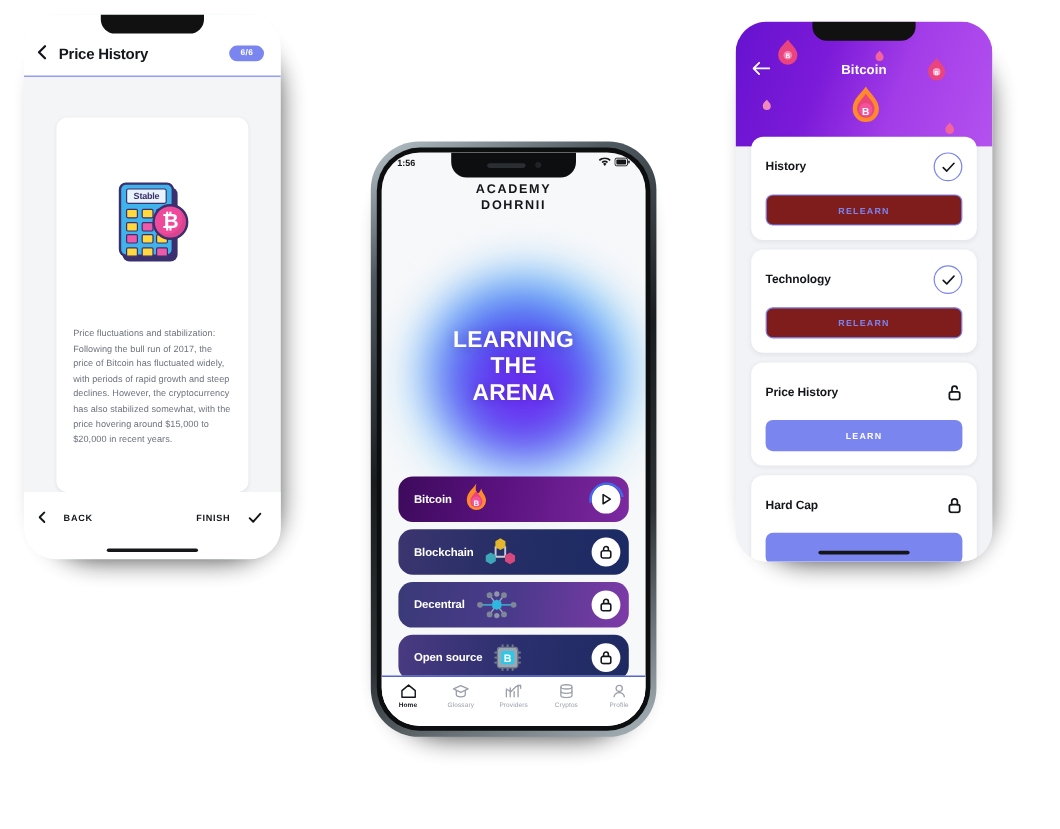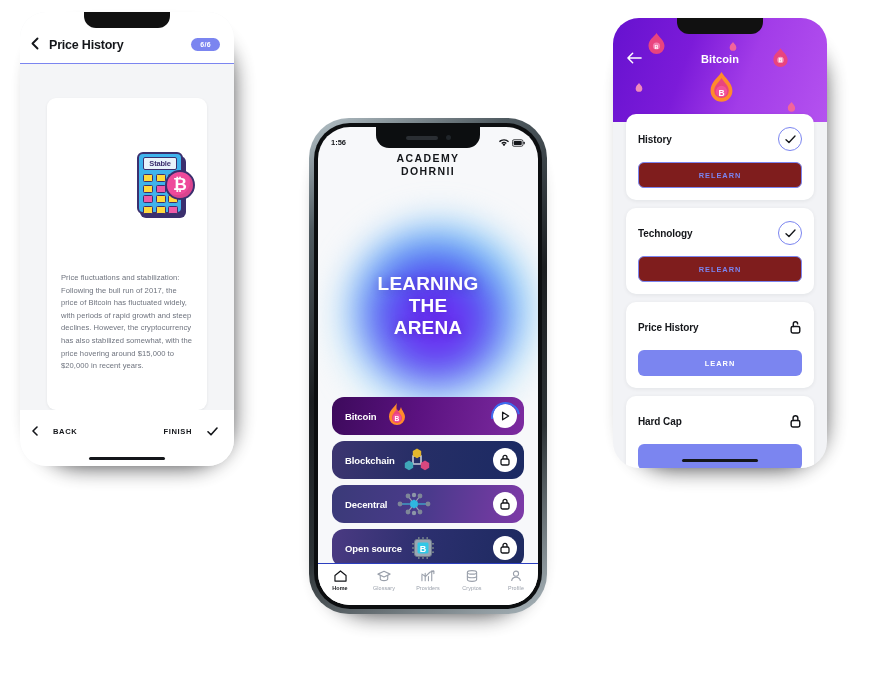--- a/index.html
+++ b/index.html
@@ -48,21 +48,21 @@
     padding: 3px 9px; border-radius: 9px;
     letter-spacing: .3px;
   }
   .lp-card {
     position: absolute; left: 27px; top: 86px;
     width: 160px; height: 312px;
     background: #fff; border-radius: 9px;
     box-shadow: 0 1px 3px rgba(20,22,26,.07);
     padding: 14px;
   }
-  .lp-illus { display: flex; justify-content: flex-end; margin-top: 38px; }
+  .lp-illus { display: flex; justify-content: center; margin-top: 38px; }
   .lp-text {
     position: absolute; left: 14px; right: 12px; top: 174px;
     font-size: 7.6px; line-height: 12.6px;
     color: #6e737e; letter-spacing: .05px;
   }
   .lp-footer {
     position: absolute; bottom: 0; left: 0; right: 0;
     height: 56px; background: #fff;
     display: flex; align-items: center; justify-content: space-between;
     padding: 0 16px 14px 12px;
@@ -130,21 +130,21 @@
   .c-notch {
     position: absolute; top: 0; left: 50%; transform: translateX(-50%);
     width: 104px; height: 21px; background: #0c0e10;
     border-radius: 0 0 13px 13px; z-index: 6;
     display: flex; align-items: center; justify-content: center; gap: 8px;
   }
   .c-speaker { width: 32px; height: 4px; background: #2a2e33; border-radius: 3px; }
   .c-cam { width: 5px; height: 5px; background: #1f2429; border-radius: 50%; }
   .c-status {
     position: absolute; top: 4px; left: 0; right: 0; height: 16px; z-index: 5;
-    display: flex; align-items: flex-end; justify-content: space-between;
+    display: flex; align-items: flex-start; justify-content: space-between;
     padding: 0 13px; font-size: 7.5px; font-weight: 600; color: #14161a;
   }
   .c-status-right { display: flex; align-items: center; gap: 3px; }
   .c-logo {
     position: absolute; top: 25px; left: 0; right: 0; z-index: 4;
     text-align: center; font-size: 10.5px; font-weight: 700;
     letter-spacing: 1.4px; line-height: 13px; color: #14161a;
   }
   .orb {
     position: absolute; left: -14px; top: 58px;

